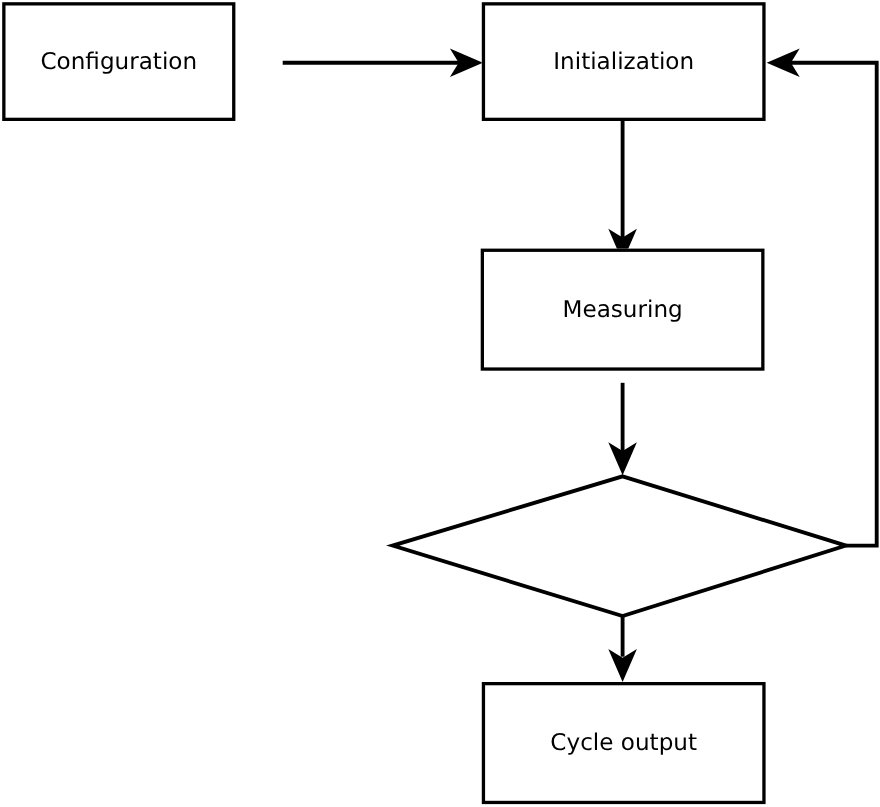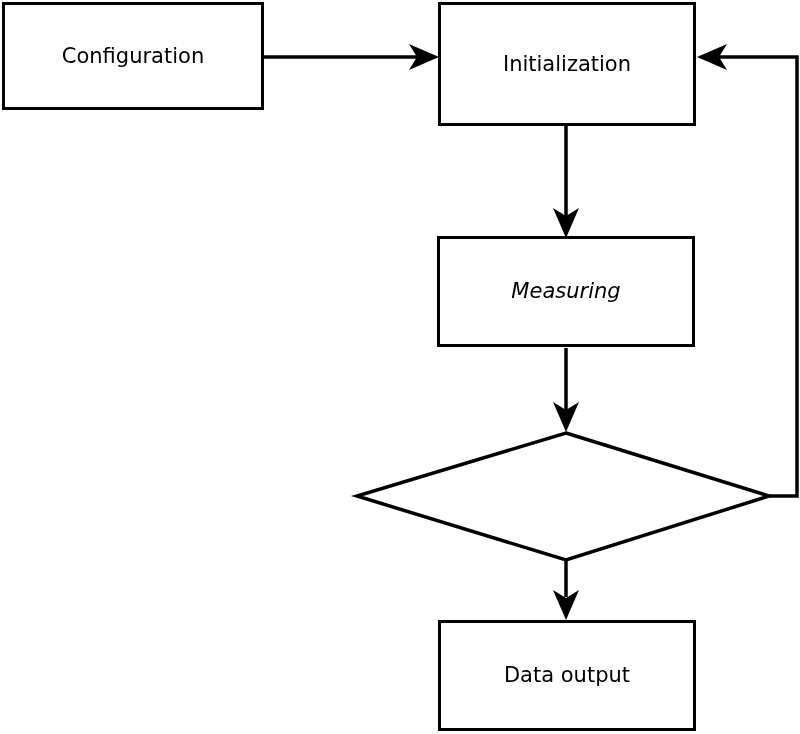--- a/index.html
+++ b/index.html
@@ -28,23 +28,23 @@
     box-sizing: border-box;
     background: #ffffff;
     border: 3.5px solid #000000;
     display: flex;
     align-items: center;
     justify-content: center;
     font-size: 21px;
     line-height: 1;
     white-space: nowrap;
   }
-  #node-configuration { left: 2px;   top: 2px;   width: 262px; height: 108px; align-items: center; }
-  #node-initialization{ left: 438px; top: 2px;   width: 258px; height: 124px; }
-  #node-measuring     { left: 437px; top: 236px; width: 258px; height: 111px; font-style: italic; }
+  #node-configuration { left: 2px;   top: 2px;   width: 212px; height: 108px; align-items: center; }
+  #node-initialization{ left: 438px; top: 2px;   width: 258px; height: 108px; }
+  #node-measuring     { left: 437px; top: 226px; width: 258px; height: 111px; }
   #node-data-output   { left: 438px; top: 620px; width: 258px; height: 111px; }
   #node-cycle-label {
     position: absolute;
     left: 357px;
     top: 481px;
     width: 412px;
     height: 30px;
     display: flex;
     align-items: center;
     justify-content: center;
@@ -99,16 +99,16 @@
   <div class="node-rect" id="node-initialization">
     <span>Initialization</span>
   </div>
 
   <div class="node-rect" id="node-measuring">
     <span>Measuring</span>
   </div>
 
 
   <div class="node-rect" id="node-data-output">
-    <span>Data output</span>
+    <span>Cycle output</span>
   </div>
 
 </div>
 
 </body></html>

